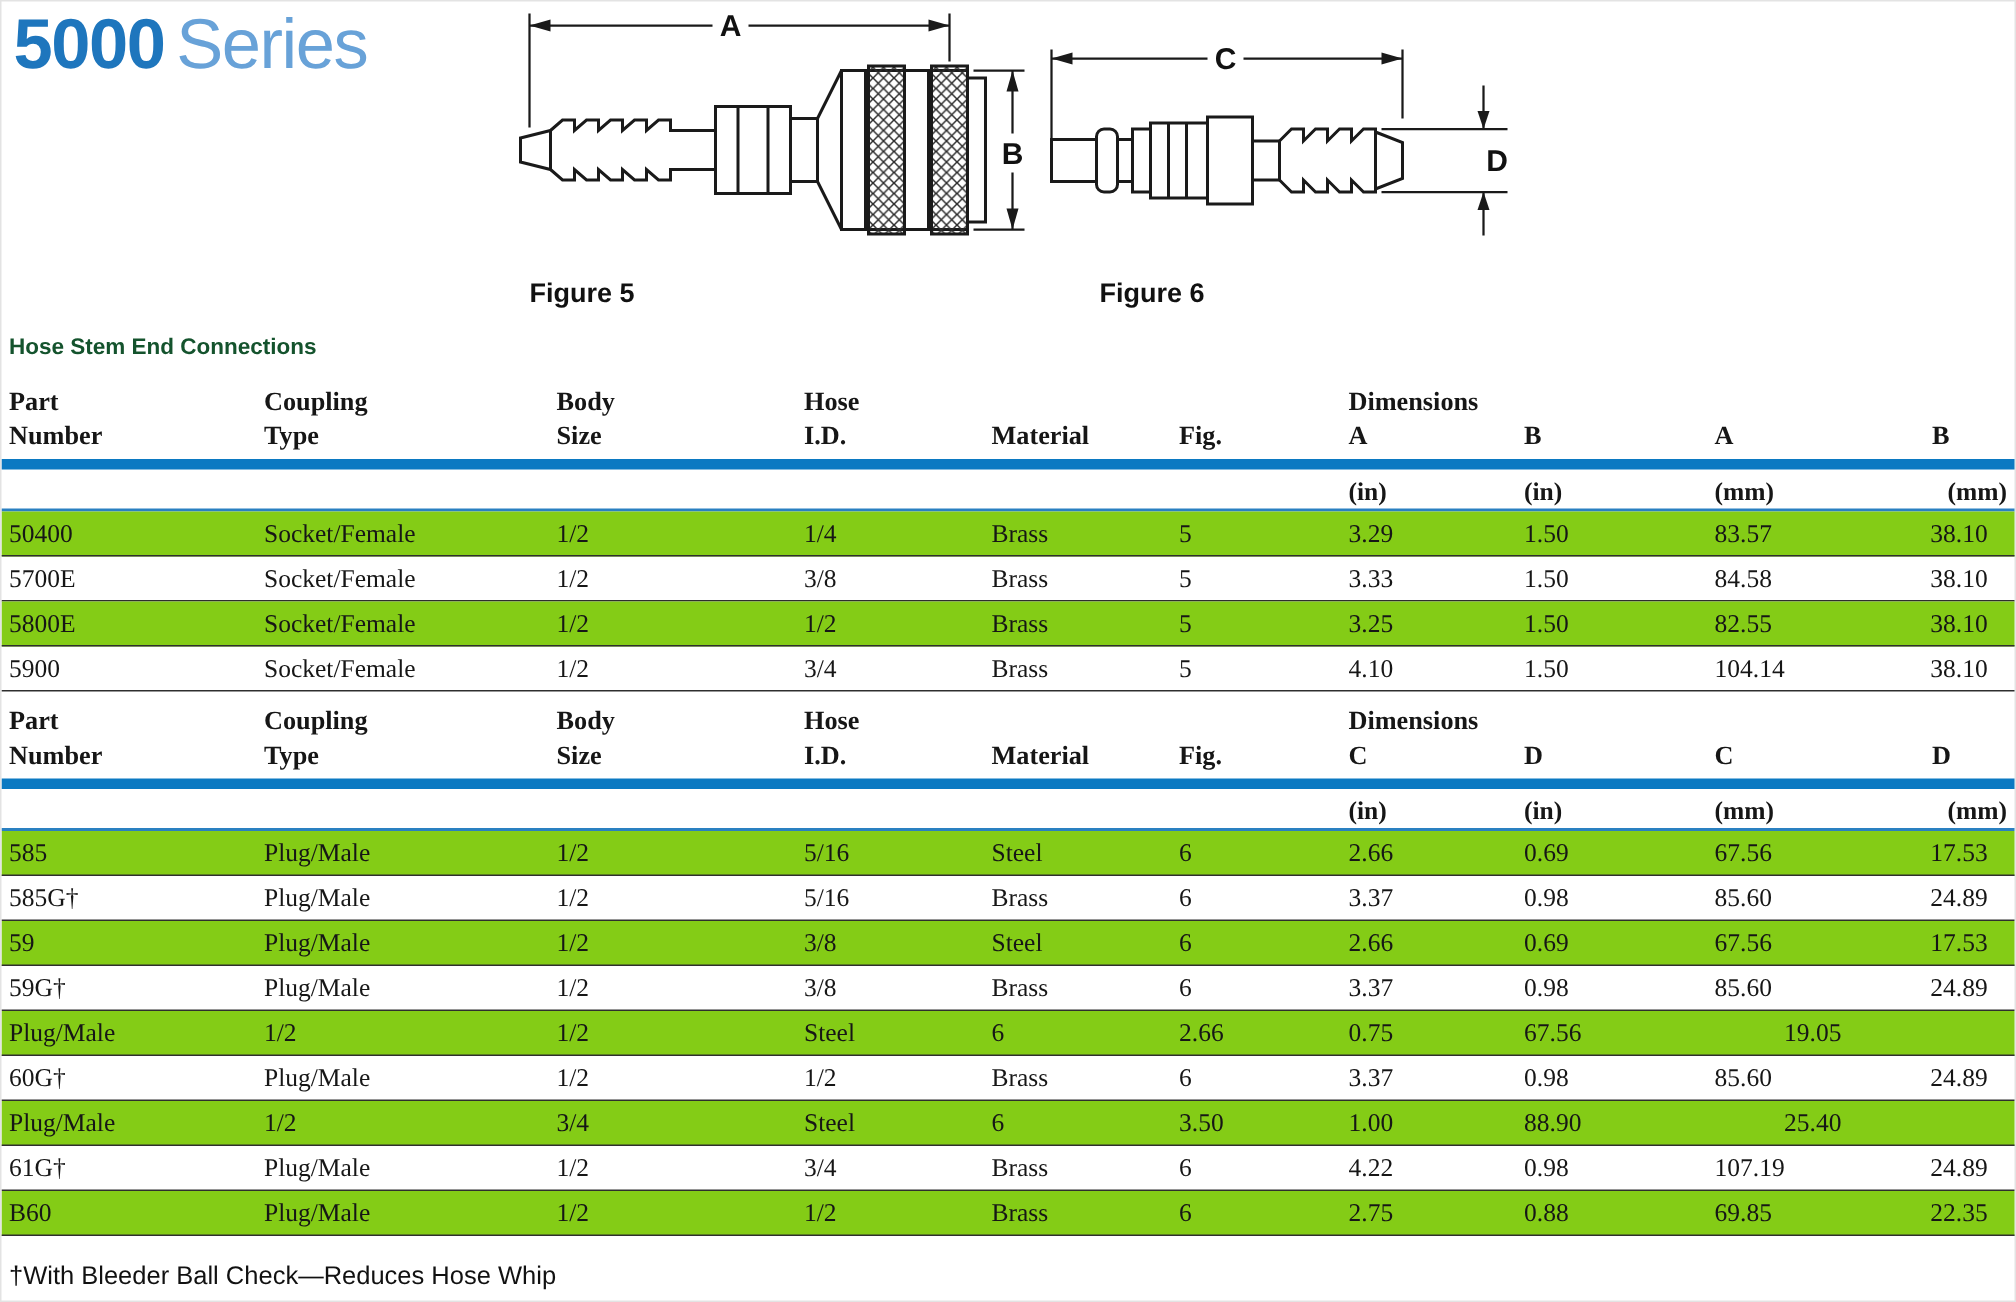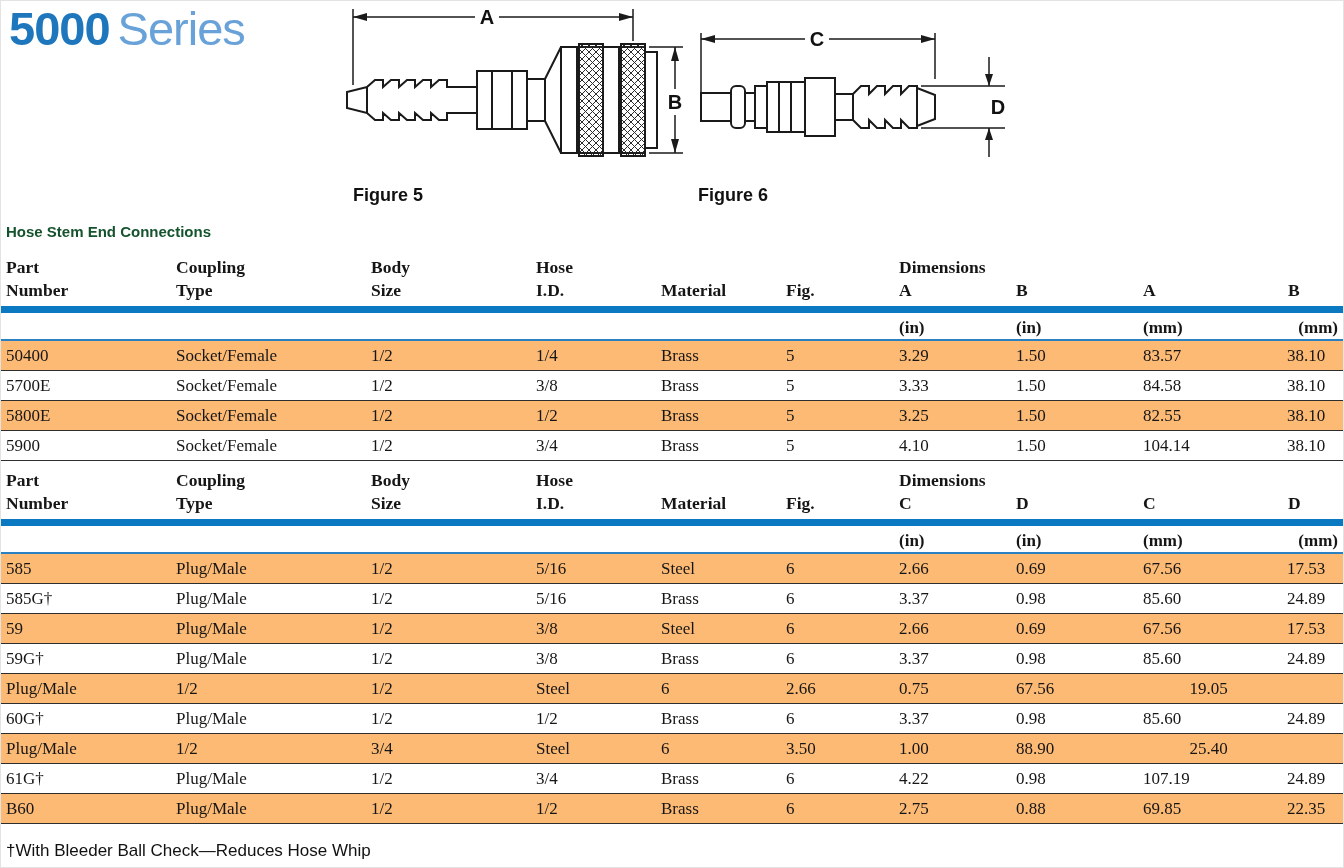--- a/index.html
+++ b/index.html
@@ -27,21 +27,21 @@
   .grid-row { display:grid; grid-template-columns:170px 195px 165px 125px 125px 113px 117px 127px 131px 64px; padding-left:5px; box-sizing:border-box; }
   .thead { height:46px; margin-bottom:4px; }
   .hcell { font-weight:bold; font-size:17.5px; }
   .hcell .hline { height:23px; line-height:23px; white-space:pre; }
   .hcell:last-child { padding-left:14px; }
   .bluebar { height:7px; background:#0b79c2; width:1344px; }
   .units-row { height:28px; border-bottom:2px solid #2a80c1; }
   .ucell { font-weight:bold; font-size:17px; line-height:30px; }
   .ucell:last-child { text-align:right; }
   .trow { height:30px; border-bottom:1px solid #2e2e2e; }
-  .trow.shaded { background:#fdba74; }
+  .trow.shaded { background:#84cc16; }
   .tcell { font-size:17px; line-height:30px; white-space:nowrap; overflow:hidden; }
   .tcell:last-child { text-align:center; }
 
   .footnote { position:absolute; left:5px; top:840px; font-size:17px; color:#111; }
 
   svg text { font-family:"Liberation Sans","DejaVu Sans",sans-serif; font-weight:bold; font-size:20px; fill:#111; }
 </style>
 </head>
 <body>
 
@@ -131,21 +131,21 @@
       <polygon points="14,32 28,28 28,36"></polygon>
       <polygon points="248,32 234,28 234,36"></polygon>
       <polygon points="302,79 298,67 306,67"></polygon>
       <polygon points="302,121 298,133 306,133"></polygon>
     </g>
     <text x="130" y="39" text-anchor="middle">C</text>
     <text x="311" y="107" text-anchor="middle">D</text>
   </svg>
 
   <div class="fig-label" style="left:352px; top:184px;">Figure 5</div>
-  <div class="fig-label" style="left:697px; top:184px;">Figure 6</div>
+  <div class="fig-label" style="left:732px; top:184px;">Figure 6</div>
 
   <div class="section-title">Hose Stem End Connections</div>
 
   <div class="table t1">
     <div class="thead grid-row">
         <div class="hcell">
           <div class="hline">Part</div>
           <div class="hline">Number</div>
         </div>
         <div class="hcell">

